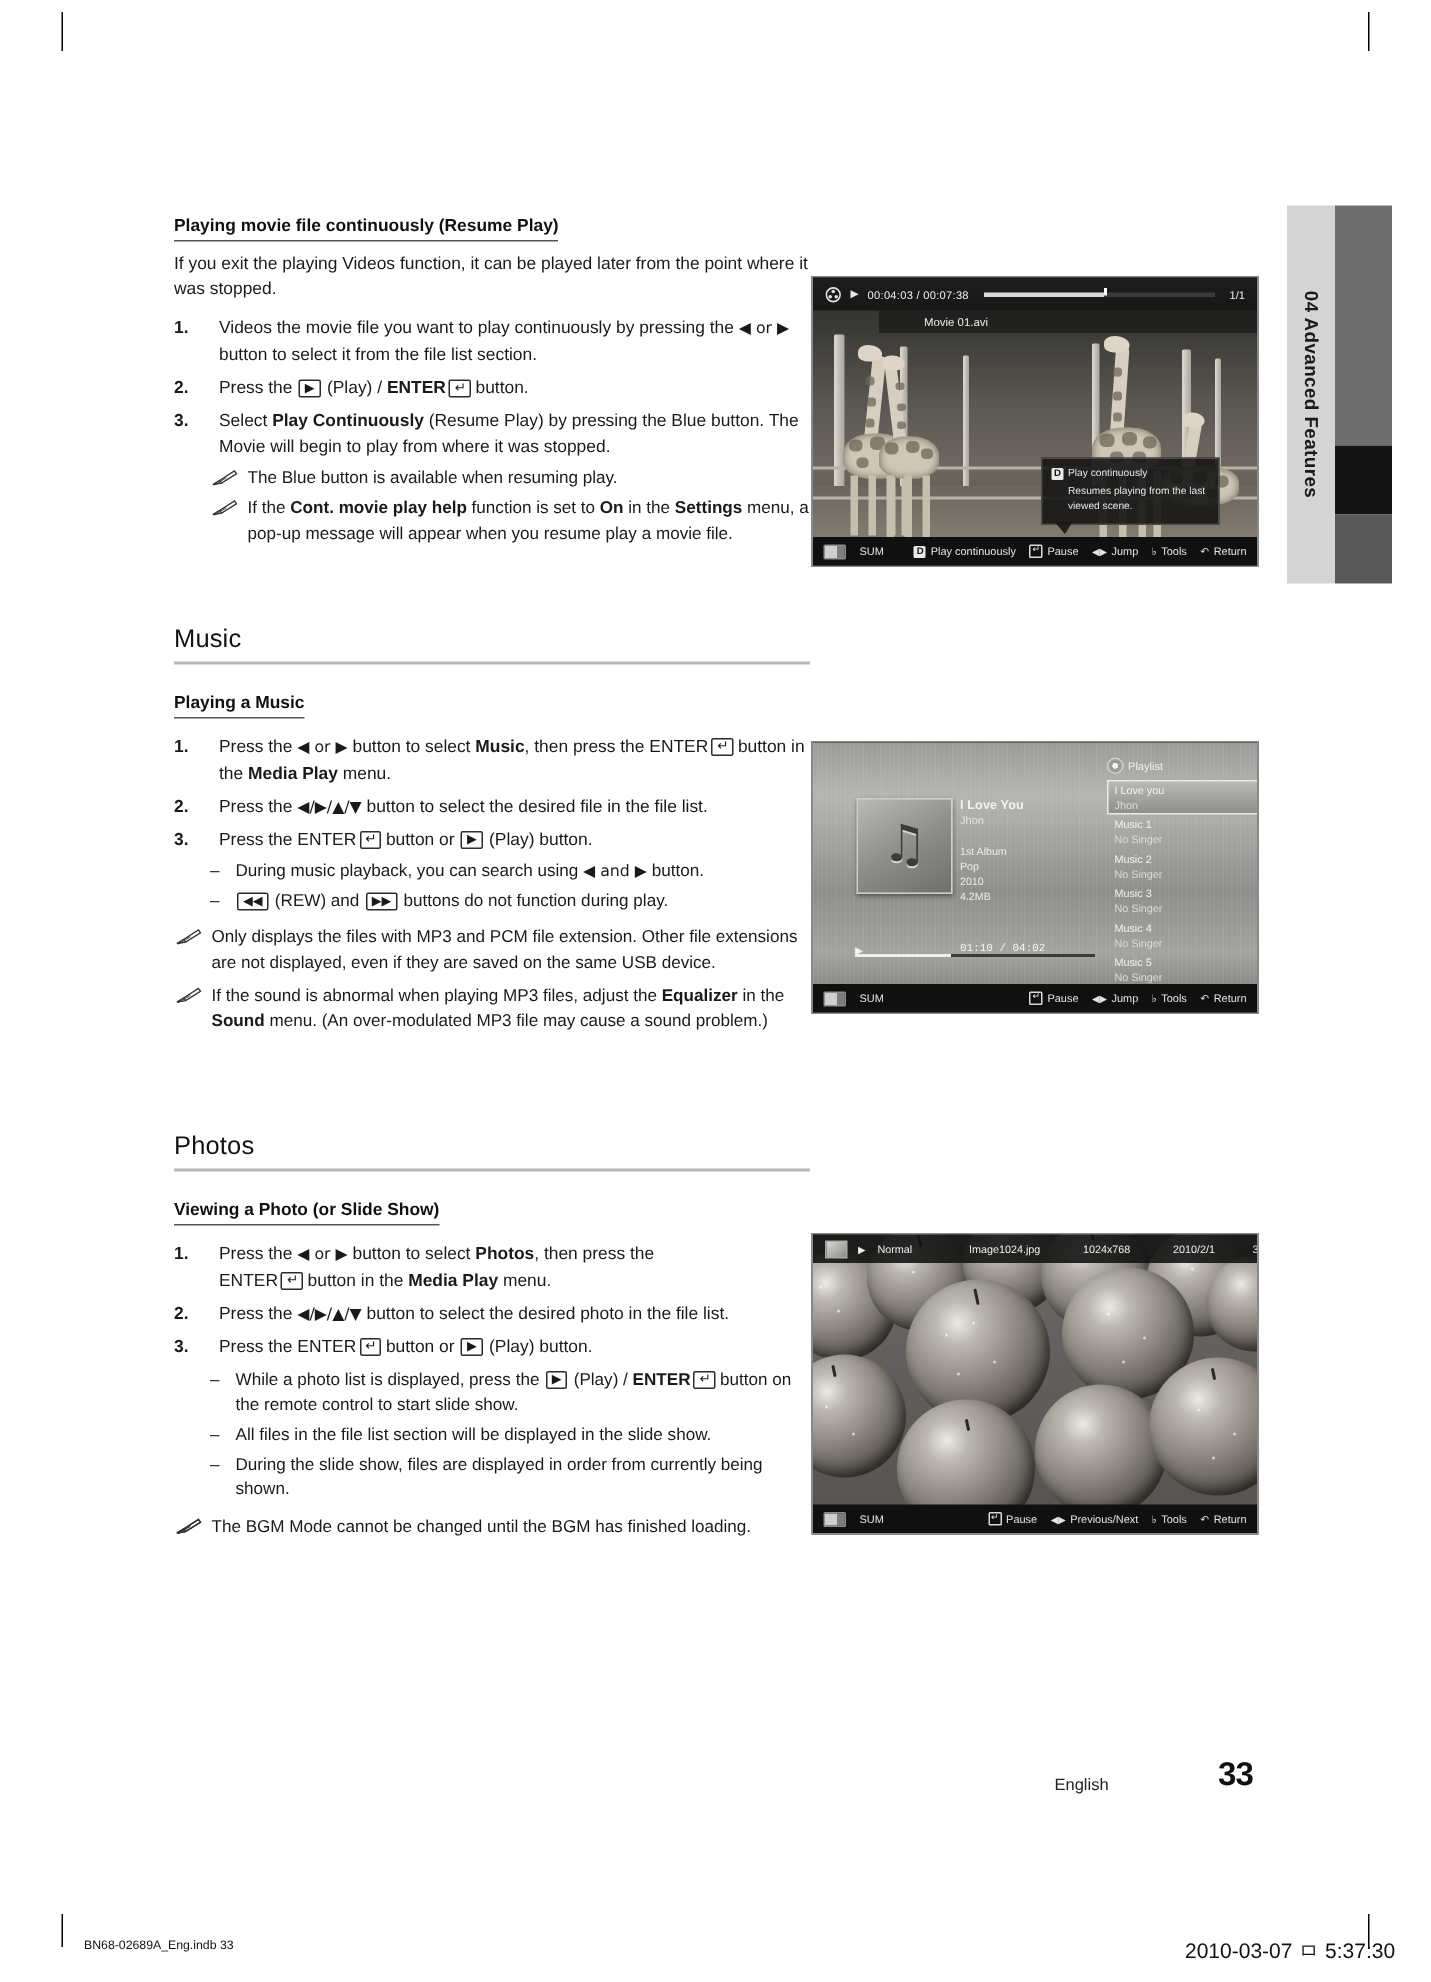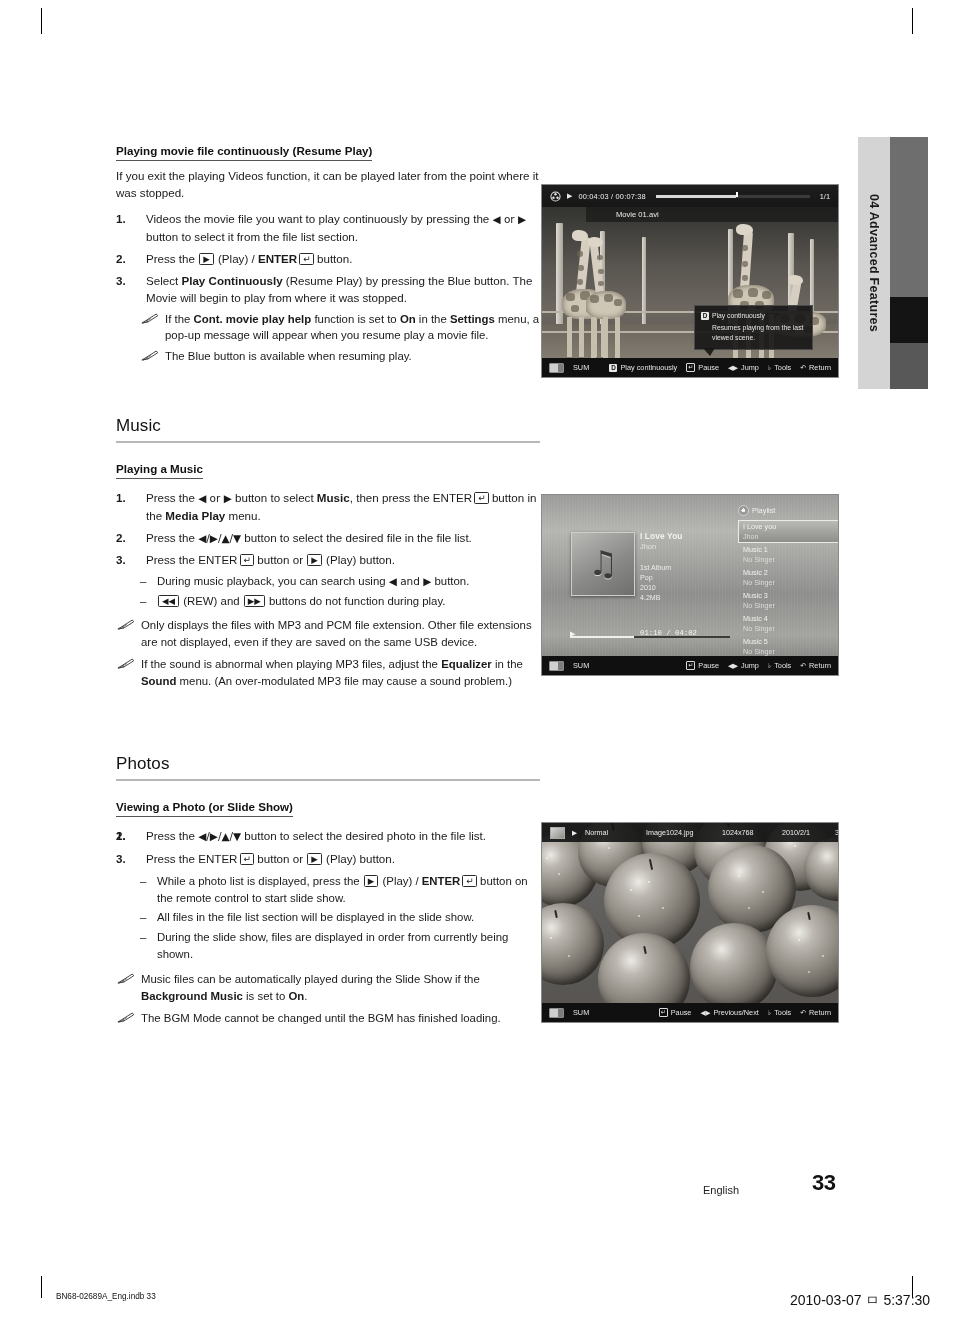--- a/index.html
+++ b/index.html
@@ -316,30 +316,30 @@
         <span><span>Select </span><b>Play Continuously</b><span> (Resume Play) by pressing the Blue button. The Movie will begin to play from where it was stopped.</span></span>
       </li>
     </ol>
 
     <div class="note note-indent">
       <svg class="pencil" viewBox="0 0 20 14">
         <path d="M1 12 L6 9 L17 2 L18.5 4 L7.5 11 Z" fill="none" stroke="#333" stroke-width="1"></path>
         <path d="M6 9 L7.5 11" stroke="#333" stroke-width="1"></path>
         <path d="M2 12.5 L11 7" stroke="#333" stroke-width=".7"></path>
       </svg>
-      <span><span>If the </span><b>Cont. movie play help</b><span> function is set to </span><b>On</b><span> in the </span><b>Settings</b><span> menu, a pop-up message will appear when you resume play a movie file.</span></span>
+      <span>The Blue button is available when resuming play.</span>
     </div>
 
     <div class="note note-indent">
       <svg class="pencil" viewBox="0 0 20 14">
         <path d="M1 12 L6 9 L17 2 L18.5 4 L7.5 11 Z" fill="none" stroke="#333" stroke-width="1"></path>
         <path d="M6 9 L7.5 11" stroke="#333" stroke-width="1"></path>
         <path d="M2 12.5 L11 7" stroke="#333" stroke-width=".7"></path>
       </svg>
-      <span>The Blue button is available when resuming play.</span>
+      <span><span>If the </span><b>Cont. movie play help</b><span> function is set to </span><b>On</b><span> in the </span><b>Settings</b><span> menu, a pop-up message will appear when you resume play a movie file.</span></span>
     </div>
   </div>
 
   <div class="col" style="top:416px;">
     <div class="section-head">Music</div>
     <div class="section-rule"></div>
   </div>
 
   <div class="col" style="top:459px;">
     <div class="sub-head">Playing a Music</div>
@@ -393,20 +393,21 @@
     <div class="section-head">Photos</div>
     <div class="section-rule"></div>
   </div>
 
   <div class="col" style="top:797px;">
     <div class="sub-head">Viewing a Photo (or Slide Show)</div>
 
     <ol class="steps" style="margin-top:10px;">
       <li>
         <span class="num">1.</span>
+        <span><span>Press the </span><span class="arrowset">◀ or ▶</span><span> button to select </span><b>Photos</b><span>, then press the </span><br><span>ENTER</span><span class="key-enter">↵</span><span> button in the </span><b>Media Play</b><span> menu.</span></span>
       </li>
       <li>
         <span class="num">2.</span>
         <span><span>Press the </span><span class="arrowset">◀/▶/▲/▼</span><span> button to select the desired photo in the file list.</span></span>
       </li>
       <li>
         <span class="num">3.</span>
         <span><span>Press the </span><span>ENTER</span><span class="key-enter">↵</span><span> button or </span><span class="key">▶</span><span> (Play) button.</span></span>
       </li>
     </ol>
@@ -425,21 +426,20 @@
         <span>During the slide show, files are displayed in order from currently being shown.</span>
       </div>
     </div>
 
     <div class="note" style="margin-top:8px;">
       <svg class="pencil" viewBox="0 0 20 14">
         <path d="M1 12 L6 9 L17 2 L18.5 4 L7.5 11 Z" fill="none" stroke="#333" stroke-width="1"></path>
         <path d="M6 9 L7.5 11" stroke="#333" stroke-width="1"></path>
         <path d="M2 12.5 L11 7" stroke="#333" stroke-width=".7"></path>
       </svg>
-      <span><span>Music files can be automatically played during the Slide Show if the </span><b>Background Music</b><span> is set to </span><b>On</b><span>.</span></span>
     </div>
 
     <div class="note" style="margin-top:6px;">
       <svg class="pencil" viewBox="0 0 20 14">
         <path d="M1 12 L6 9 L17 2 L18.5 4 L7.5 11 Z" fill="none" stroke="#333" stroke-width="1"></path>
         <path d="M6 9 L7.5 11" stroke="#333" stroke-width="1"></path>
         <path d="M2 12.5 L11 7" stroke="#333" stroke-width=".7"></path>
       </svg>
       <span>The BGM Mode cannot be changed until the BGM has finished loading.</span>
     </div>

